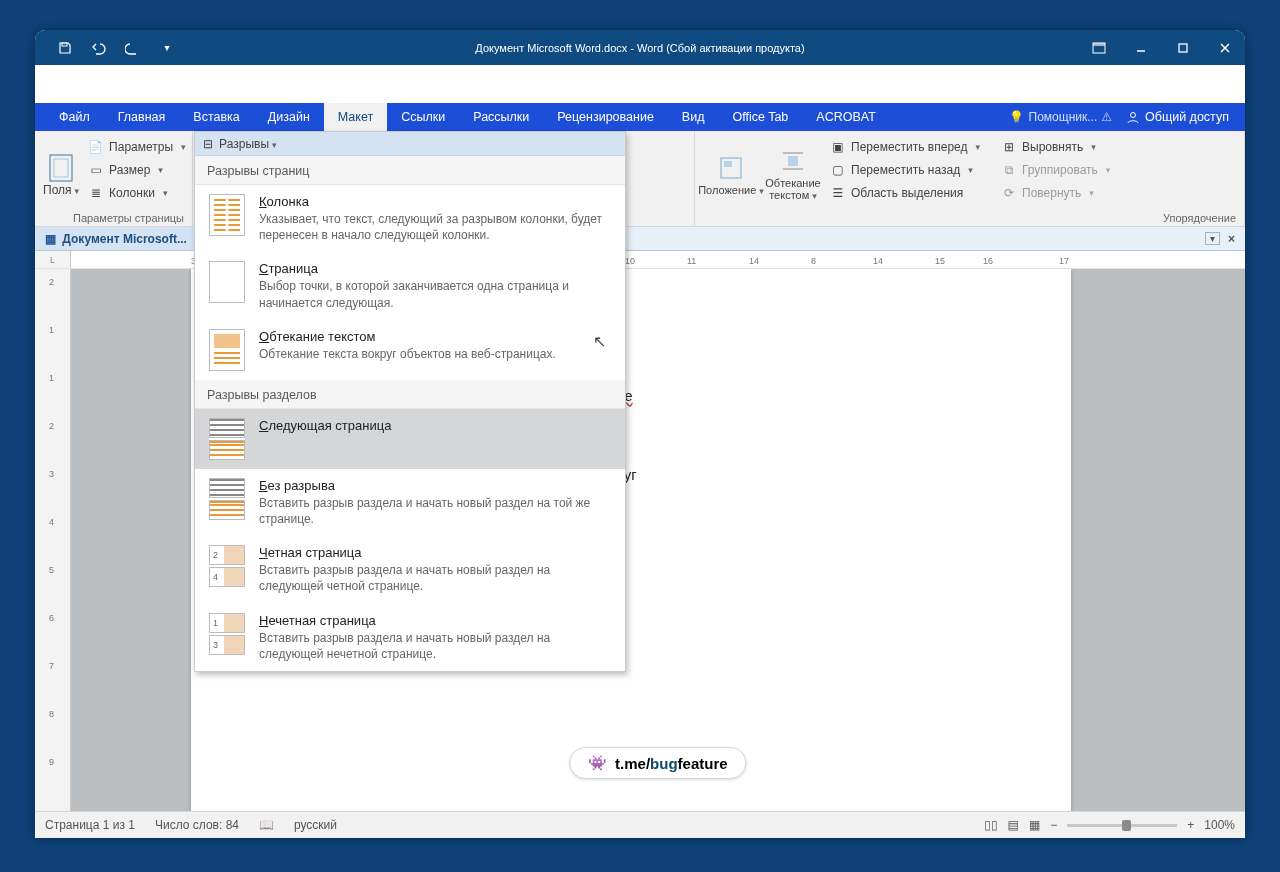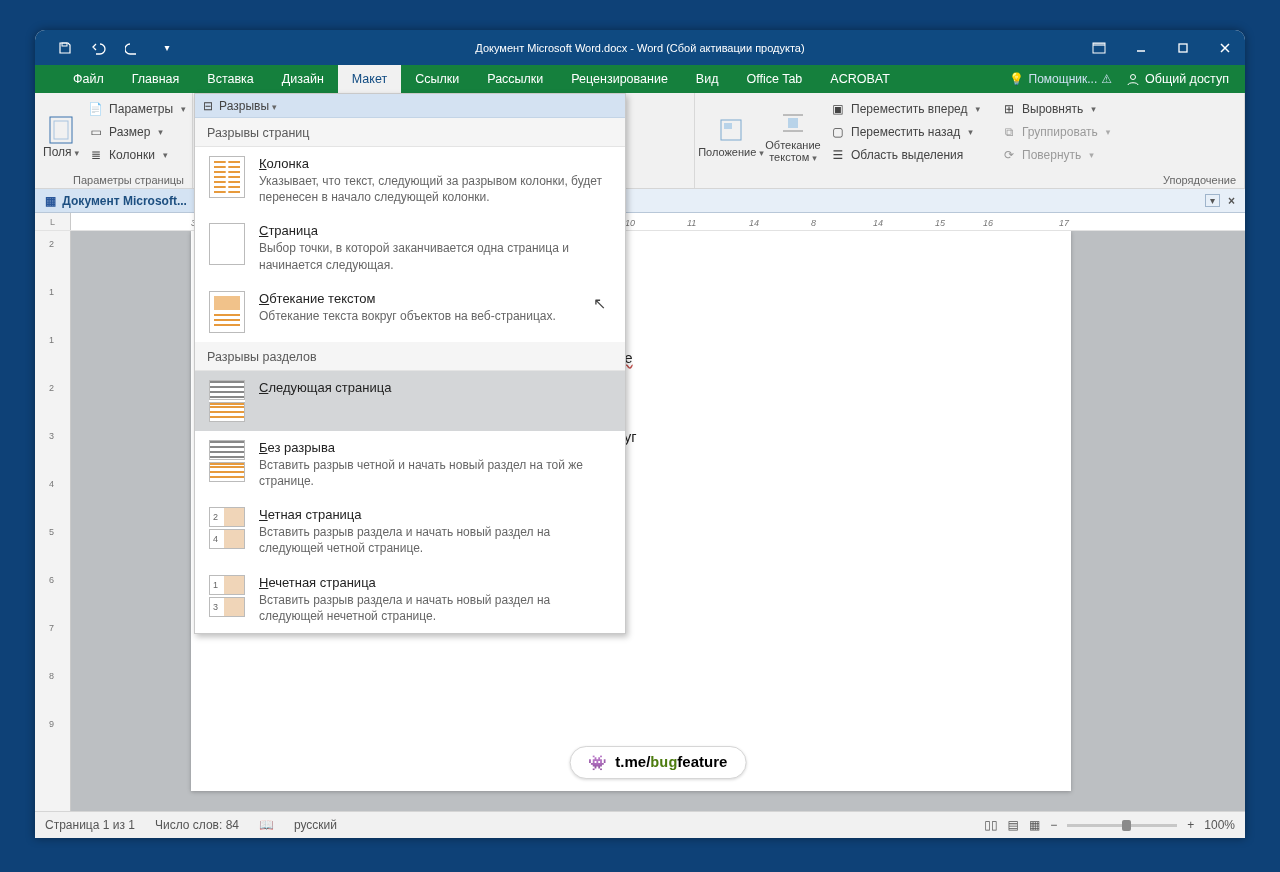--- a/index.html
+++ b/index.html
@@ -4,21 +4,21 @@
 <style>
 * { box-sizing: border-box; margin: 0; padding: 0; font-family: "Segoe UI", Tahoma, sans-serif; }
 body { background: #0e4177; padding: 30px 35px; }
 .window { width: 1210px; height: 808px; background: #fff; border-radius: 10px 10px 0 0; overflow: hidden; display: flex; flex-direction: column; box-shadow: 0 0 10px rgba(0,0,0,.4); }
 .titlebar { height: 35px; background: #0f4a81; display: flex; align-items: center; color: #fff; font-size: 12px; position: relative; }
 .qat { display: flex; align-items: center; gap: 18px; padding-left: 22px; }
 .qat .qicon { width: 16px; height: 16px; display: flex; align-items: center; justify-content: center; font-size: 14px; }
 .title-txt { position: absolute; left: 50%; transform: translateX(-50%); font-size: 11px; white-space: nowrap; }
 .win-ctrls { margin-left: auto; display: flex; align-items: center; gap: 2px; }
 .win-btn { width: 40px; height: 28px; display: flex; align-items: center; justify-content: center; font-size: 12px; }
-.ribbon-tabs { height: 28px; background: #15803d; display: flex; align-items: stretch; color: #fff; font-size: 12.5px; padding-left: 24px; }
+.ribbon-tabs { height: 28px; background: #1d4ed8; display: flex; align-items: stretch; color: #fff; font-size: 12.5px; padding-left: 10px; margin-top: 38px; }
 .rtab { padding: 0 14px; display: flex; align-items: center; cursor: default; }
 .rtab.active { background: #f1f1f1; color: #0f4a81; }
 .rtab.file { font-size: 12.5px; }
 .rtab-right { margin-left: auto; display: flex; align-items: center; gap: 4px; padding-right: 6px; }
 .help { display: flex; align-items: center; gap: 4px; color: #cde0f1; font-size: 12px; }
 .share { display: flex; align-items: center; gap: 5px; padding: 0 10px; font-size: 12.5px; }
 .ribbon { height: 96px; background: #f1f1f1; border-bottom: 1px solid #d5d5d5; display: flex; font-size: 12px; color: #444; position: relative; }
 .rgrp { border-right: 1px solid #d8d8d8; padding: 4px 8px 2px 8px; display: flex; flex-direction: column; }
 .rgrp-body { flex: 1; display: flex; gap: 6px; }
 .rgrp-label { text-align: right; font-size: 11px; color: #666; padding-top: 2px; }
@@ -28,21 +28,21 @@
 .small-btn { display: flex; align-items: center; gap: 5px; height: 20px; padding: 0 3px; }
 .small-btn .sico { width: 16px; height: 16px; display: inline-flex; align-items: center; justify-content: center; }
 .spin-row { display: flex; align-items: center; gap: 6px; height: 22px; }
 .spin { width: 56px; height: 20px; border: 1px solid #ababab; background: #fff; display: flex; align-items: center; justify-content: flex-end; padding-right: 14px; font-size: 11px; position: relative; }
 .spin::after { content: ""; position: absolute; right: 0; top: 0; bottom: 0; width: 12px; border-left: 1px solid #ababab; background: linear-gradient(#f7f7f7,#e8e8e8); }
 .doc-tabs { height: 24px; background: #e7eff8; border-bottom: 1px solid #b8c7d8; display: flex; align-items: center; font-size: 12px; }
 .dtab { height: 100%; display: flex; align-items: center; gap: 6px; padding: 0 10px; background: #d4e3f3; border-right: 1px solid #b8c7d8; color: #1d4f80; font-weight: 600;}
 .dtab-close { margin-left: auto; display: flex; align-items: center; gap: 4px; padding-right: 6px; color: #555; }
 .ruler-row { height: 18px; background: #fff; border-bottom: 1px solid #e2e2e2; display: flex; }
 .ruler-corner { width: 36px; border-right: 1px solid #c9c9c9; background: #f3f3f3; display:flex; align-items:center; justify-content:center; font-size:9px; color:#888;}
-.hruler { flex: 1; position: relative; background: #fff; font-size: 9px; color: #777; overflow: hidden; font-style: italic; }
+.hruler { flex: 1; position: relative; background: #fff; font-size: 9px; color: #777; overflow: hidden; }
 .hruler .tick { position: absolute; top: 5px; }
 .doc-area { flex: 1; display: flex; background: #bcbfc2; position: relative; overflow: hidden; }
 .vruler { width: 36px; background: #f3f3f3; border-right: 1px solid #c9c9c9; position: relative; font-size: 9px; color: #777; }
 .vruler .vtick { position: absolute; left: 14px; }
 .page-wrap { flex: 1; overflow: auto; position: relative; }
 .page { width: 880px; min-height: 560px; background: #fff; margin: 0 0 0 120px; box-shadow: 0 1px 4px rgba(0,0,0,.25); padding: 95px 78px 40px 78px; color: #222; font-size: 14.5px; line-height: 1.5; }
 .page p { margin-bottom: 14px; }
 .redund { text-decoration: underline wavy #c0504d; text-decoration-skip-ink: none; }
 .dropdown { position: absolute; top: 0; left: 159px; width: 432px; background: #fff; border: 1px solid #c9c9c9; box-shadow: 2px 3px 6px rgba(0,0,0,.25); z-index: 50; }
 .dd-trigger { height: 24px; background: #d4e2f2; border-bottom: 1px solid #c3d4e6; display: flex; align-items: center; gap: 6px; padding: 0 8px; font-size: 12px; }
@@ -58,21 +58,21 @@
 .dd-icon.sect span { flex:1; border:1px solid #bbb; background: repeating-linear-gradient(#e79a3c 0 2px, transparent 2px 5px); background-position: 3px 3px; }
 .dd-icon.sect span:first-child { background: repeating-linear-gradient(#888 0 2px, transparent 2px 5px); }
 .dd-icon.numbox { display:flex; flex-direction:column; gap:2px; border:none; width:36px; }
 .dd-icon.numbox span { flex:1; border:1px solid #bbb; font-size:9px; display:flex; align-items:center; padding-left:3px; color:#666; background: linear-gradient(90deg, transparent 14px, #f0d5b8 14px);}
 .dd-txt { flex: 1; }
 .dd-ttl { font-size: 13px; color: #222; margin-bottom: 2px; }
 .dd-ttl .ul { text-decoration: underline; }
 .dd-desc { font-size: 12px; color: #666; line-height: 1.35; }
 .cursor { position: absolute; top: 200px; left: 398px; font-size: 16px; z-index: 60; pointer-events: none; }
 .watermark { position: absolute; bottom: 32px; left: 50%; transform: translateX(-50%); background: #fff; border: 1px solid #d6d6d6; border-radius: 20px; padding: 6px 18px; display: flex; align-items: center; gap: 8px; font-size: 15px; font-weight: 600; box-shadow: 0 1px 3px rgba(0,0,0,.15); }
-.watermark .bug { color: #4d7c0f; font-family: Liberation Mono, monospace; }
+.watermark .bug { color: #0c4a6e; }
 .statusbar { height: 27px; background: #f1f1f1; border-top: 1px solid #d5d5d5; display: flex; align-items: center; font-size: 12px; color: #555; padding: 0 10px; gap: 20px; }
 .statusbar .sright { margin-left: auto; display:flex; align-items:center; gap: 10px; }
 .zoom-slider { width: 110px; height: 3px; background: #c7c7c7; position: relative; }
 .zoom-slider::after { content:""; position:absolute; left:50%; top:-4px; width:9px; height:11px; background:#8a8a8a; border-radius:2px; }
 svg { display: block; }
 .carets::after { content:"▾"; font-size:9px; margin-left:3px; color:#666; }
 </style>
 </head>
 <body>
 
@@ -295,21 +295,21 @@
         </div>
         <span class="cursor">↖</span>
       </div>
       <div class="dd-item">
         <div class="dd-icon sect">
             <span></span>
             <span></span>
           </div>
         <div class="dd-txt">
           <div class="dd-ttl"><span class="ul">Б</span><span>ез разрыва</span></div>
-          <div class="dd-desc">Вставить разрыв четной и начать новый раздел на той же странице.</div>
+          <div class="dd-desc">Вставить разрыв раздела и начать новый раздел на той же странице.</div>
         </div>
       </div>
       <div class="dd-item">
         <div class="dd-icon numbox">
             <span>2</span>
             <span>4</span>
           </div>
         <div class="dd-txt">
           <div class="dd-ttl"><span class="ul">Ч</span><span>етная страница</span></div>
           <div class="dd-desc">Вставить разрыв раздела и начать новый раздел на следующей четной странице.</div>

